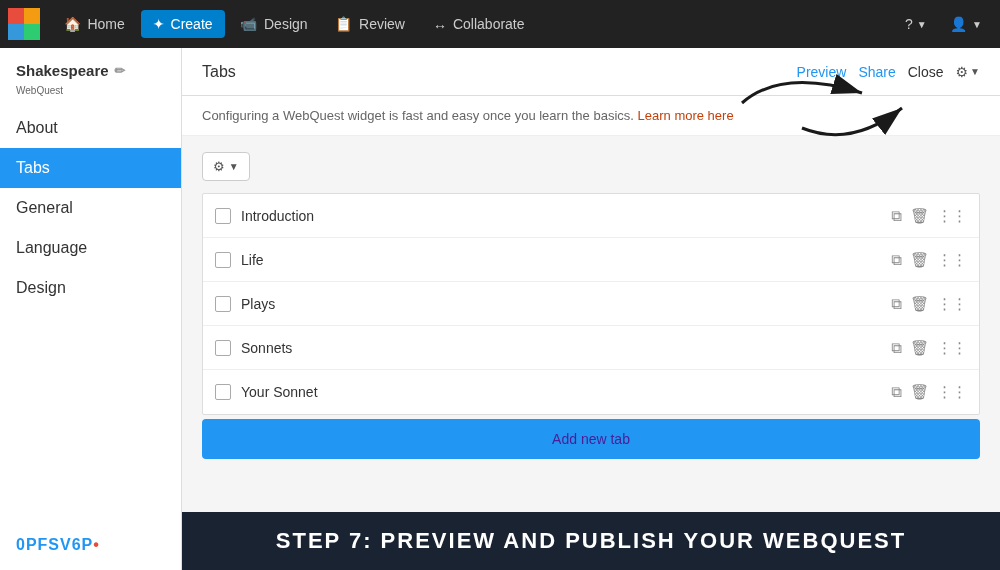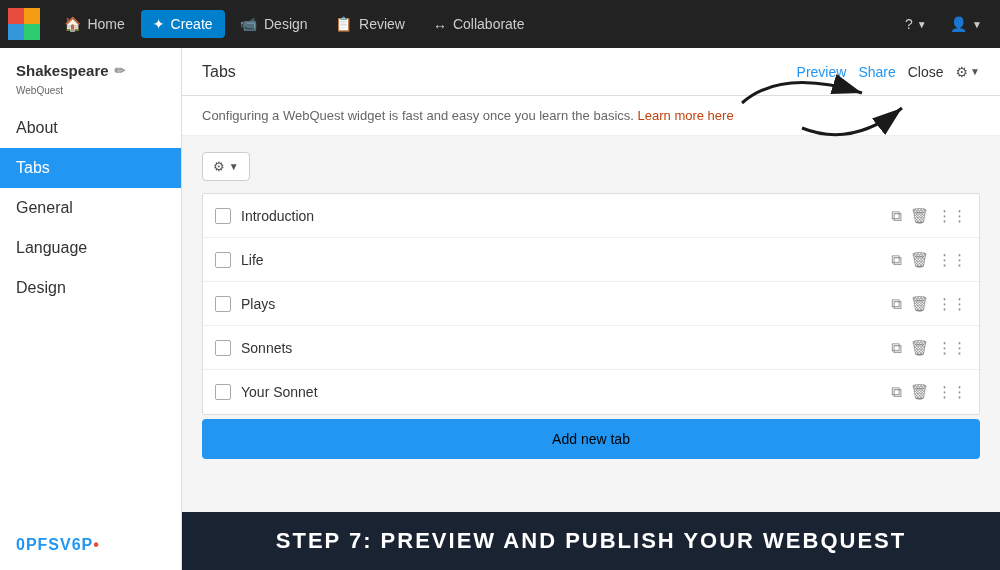--- a/index.html
+++ b/index.html
@@ -59,21 +59,21 @@
     
     .tab-list { background: #fff; border: 1px solid #ddd; border-radius: 2px; overflow: hidden; }
     .tab-row { display: flex; align-items: center; padding: 10px 12px; border-bottom: 1px solid #eee; gap: 10px; min-height: 44px; }
     .tab-row:last-child { border-bottom: none; }
     .tab-checkbox { width: 16px; height: 16px; border: 1.5px solid #aaa; border-radius: 2px; flex-shrink: 0; cursor: pointer; background: #fff; }
     .tab-name { flex: 1; font-size: 14px; color: #333; }
     .tab-actions { display: flex; align-items: center; gap: 8px; color: #888; }
     .tab-action-icon { cursor: pointer; font-size: 15px; }
 
     
-    .add-tab-btn { margin-top: 4px; width: 100%; padding: 12px; background: #2196f3; color: #000000; border: none; border-radius: 4px; font-size: 14px; cursor: pointer; text-align: center; }
+    .add-tab-btn { margin-top: 4px; width: 100%; padding: 12px; background: #2196f3; color: #4c1d95; border: none; border-radius: 4px; font-size: 14px; cursor: pointer; text-align: center; }
 
     
     .arrow-overlay { position: absolute; top: 0; left: 0; right: 0; bottom: 0; pointer-events: none; }
 
     
     .bottom-banner {
       position: absolute; bottom: 0; left: 0; right: 0; background: #1a2332; padding: 16px 37px; display: flex; align-items: center; justify-content: center;
     }
     .bottom-banner-text { color: #fff; font-size: 22px; font-weight: 900; text-transform: uppercase; letter-spacing: 2px; font-family: 'Arial Black', Arial, sans-serif; }
 

